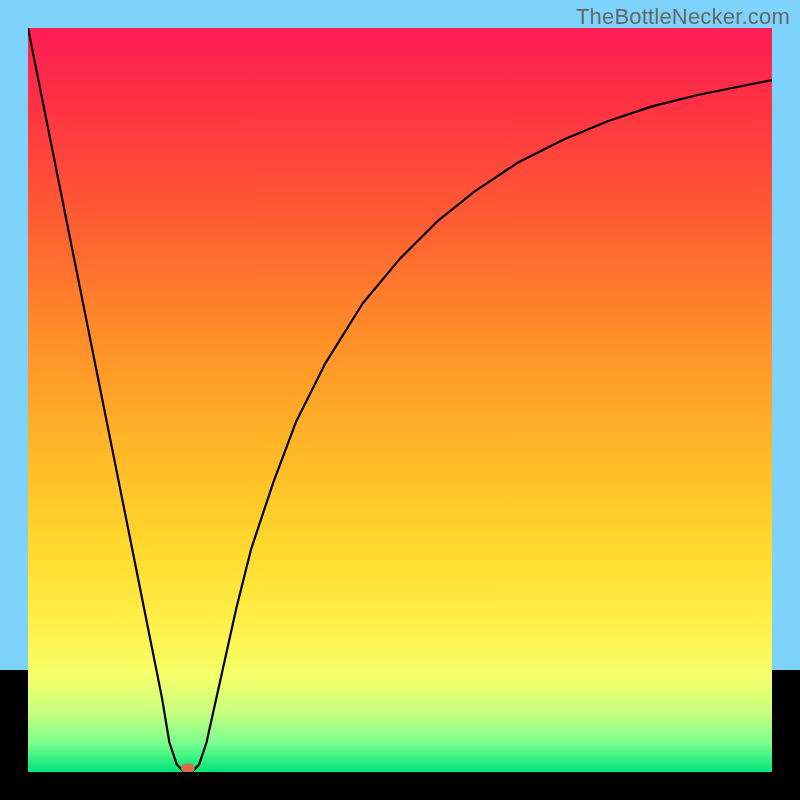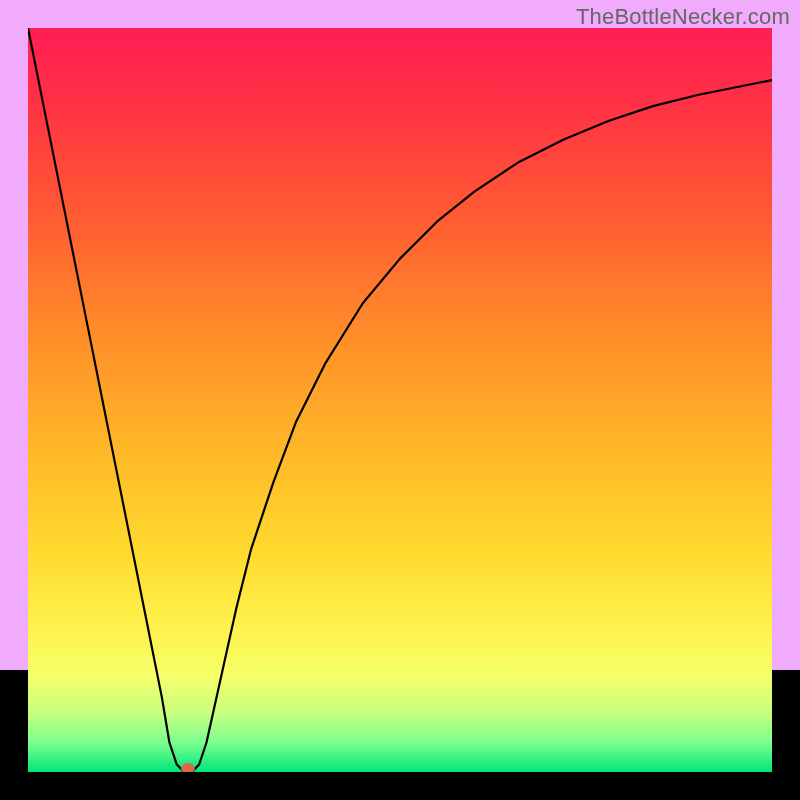--- a/index.html
+++ b/index.html
@@ -8,21 +8,21 @@
     width: 800px;
     height: 800px;
     overflow: hidden;
     background: #000;
     font-family: Arial, Helvetica, sans-serif;
   }
   .frame {
     position: relative;
     width: 800px;
     height: 670px;
-    background: #f0abfc;
+    background: #7dd3fc;
   }
   .plot {
     position: absolute;
     left: 28px;
     top: 28px;
     width: 744px;
     height: 744px;
     overflow: hidden;
   }
   .watermark {

